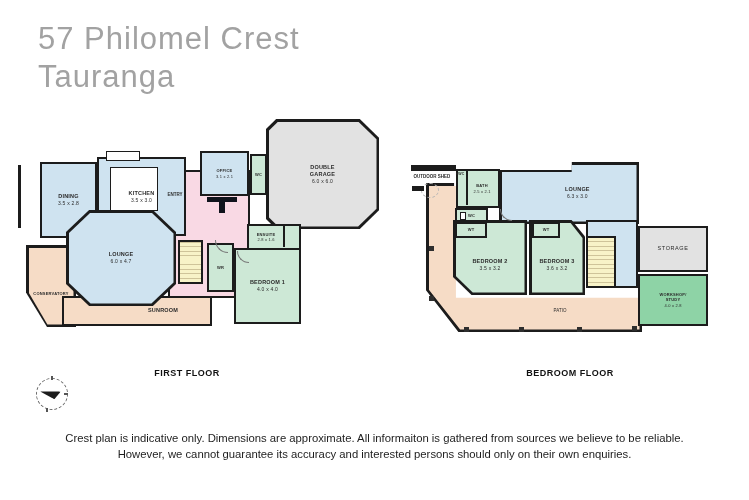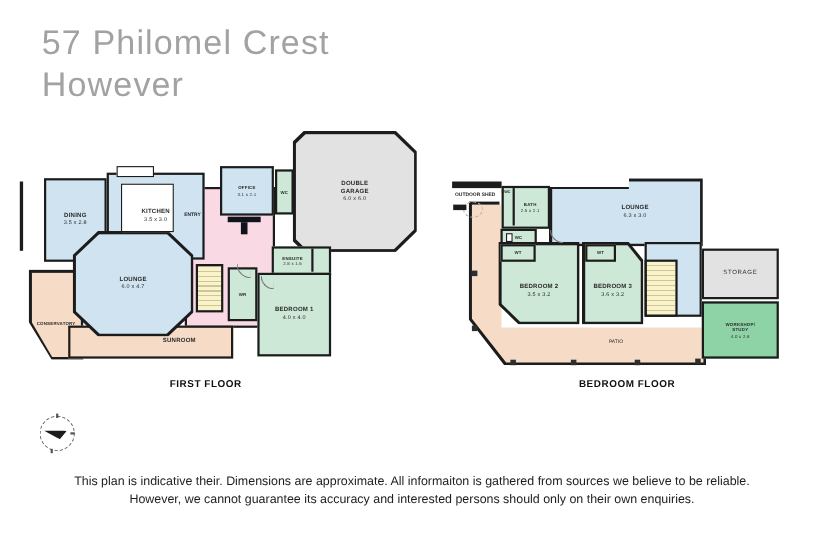--- a/index.html
+++ b/index.html
@@ -18,21 +18,21 @@
   .poly{position:absolute;}
   .pouter{position:absolute;inset:0;background:#1c1c1c;}
   .pinner{position:absolute;inset:2.5px;}
   .plabel{position:absolute;inset:0;display:flex;flex-direction:column;align-items:center;justify-content:center;z-index:3;}
   
   .rl{text-align:center;color:#2b2b2b;line-height:1.3;letter-spacing:.2px;z-index:3;}
   .rn{display:block;font-size:5.5px;font-weight:700;}
   .rd{display:block;font-size:5px;}
   .tiny .rn{font-size:4px;} .tiny .rd{font-size:4px;}
   .caption{position:absolute;width:140px;text-align:center;font-size:9px;font-weight:700;
-           color:#111;letter-spacing:.5px;}
+           color:#111;letter-spacing:.5px;margin-top:24px;}
   .floatlabel{position:absolute;text-align:center;font-size:4.5px;font-weight:700;color:#2b2b2b;z-index:6;}
   .post{position:absolute;width:5px;height:5px;background:#2e2e2e;z-index:7;}
   .wallbar{position:absolute;background:#1c1c1c;z-index:6;}
   .fixture{position:absolute;background:#fff;border:1px solid #1c1c1c;box-sizing:border-box;z-index:2;}
   .vline{position:absolute;width:1.5px;background:#1c1c1c;z-index:2;}
   .arc{position:absolute;border-left:1px solid #777;border-bottom:1px solid #777;
        border-bottom-left-radius:100%;z-index:5;}
   .desk{position:absolute;background:#10131c;z-index:5;}
   
   #compass{left:34px;top:376px;width:36px;height:36px;}
@@ -43,21 +43,21 @@
   
   #disclaimer{left:0;top:431px;width:749px;text-align:center;font-size:11.3px;color:#1d1d1d;line-height:1.38;}
 </style>
 </head>
 <body>
 
 <div id="canvas">
 
   <div class="abs" id="title">
     <div>57 Philomel Crest</div>
-    <div>However</div>
+    <div>Tauranga</div>
   </div>
 
   <div class="wallbar" style="left:18px;top:165px;width:2.5px;height:63px;"></div>
 
   <div class="room pink" style="left:168px;top:170px;width:82px;height:128px;"></div>
 
   <div class="poly" style="left:26px;top:245px;width:50px;height:82px;">
     <div class="pouter" style="clip-path:polygon(0 0,100% 0,100% 100%,42% 100%,0 58%);"></div>
     <div class="pinner peach" style="clip-path:polygon(0 0,100% 0,100% 100%,42% 100%,0 58%);"></div>
     <div class="plabel" style="padding-top:16px;">
@@ -258,17 +258,17 @@
 
   <div class="abs" id="compass">
     <div class="ring"></div>
     <div class="needle"></div>
     <div class="tick" style="left:17px;top:0;"></div>
     <div class="tick" style="left:31px;top:16px;transform:rotate(90deg);"></div>
     <div class="tick" style="left:12px;top:32px;"></div>
   </div>
 
   <div class="abs" id="disclaimer">
-    <div>This plan is indicative their. Dimensions are approximate. All informaiton is gathered from sources we believe to be reliable.</div>
+    <div>Crest plan is indicative only. Dimensions are approximate. All informaiton is gathered from sources we believe to be reliable.</div>
     <div>However, we cannot guarantee its accuracy and interested persons should only on their own enquiries.</div>
   </div>
 
 </div>
 
 </body></html>

